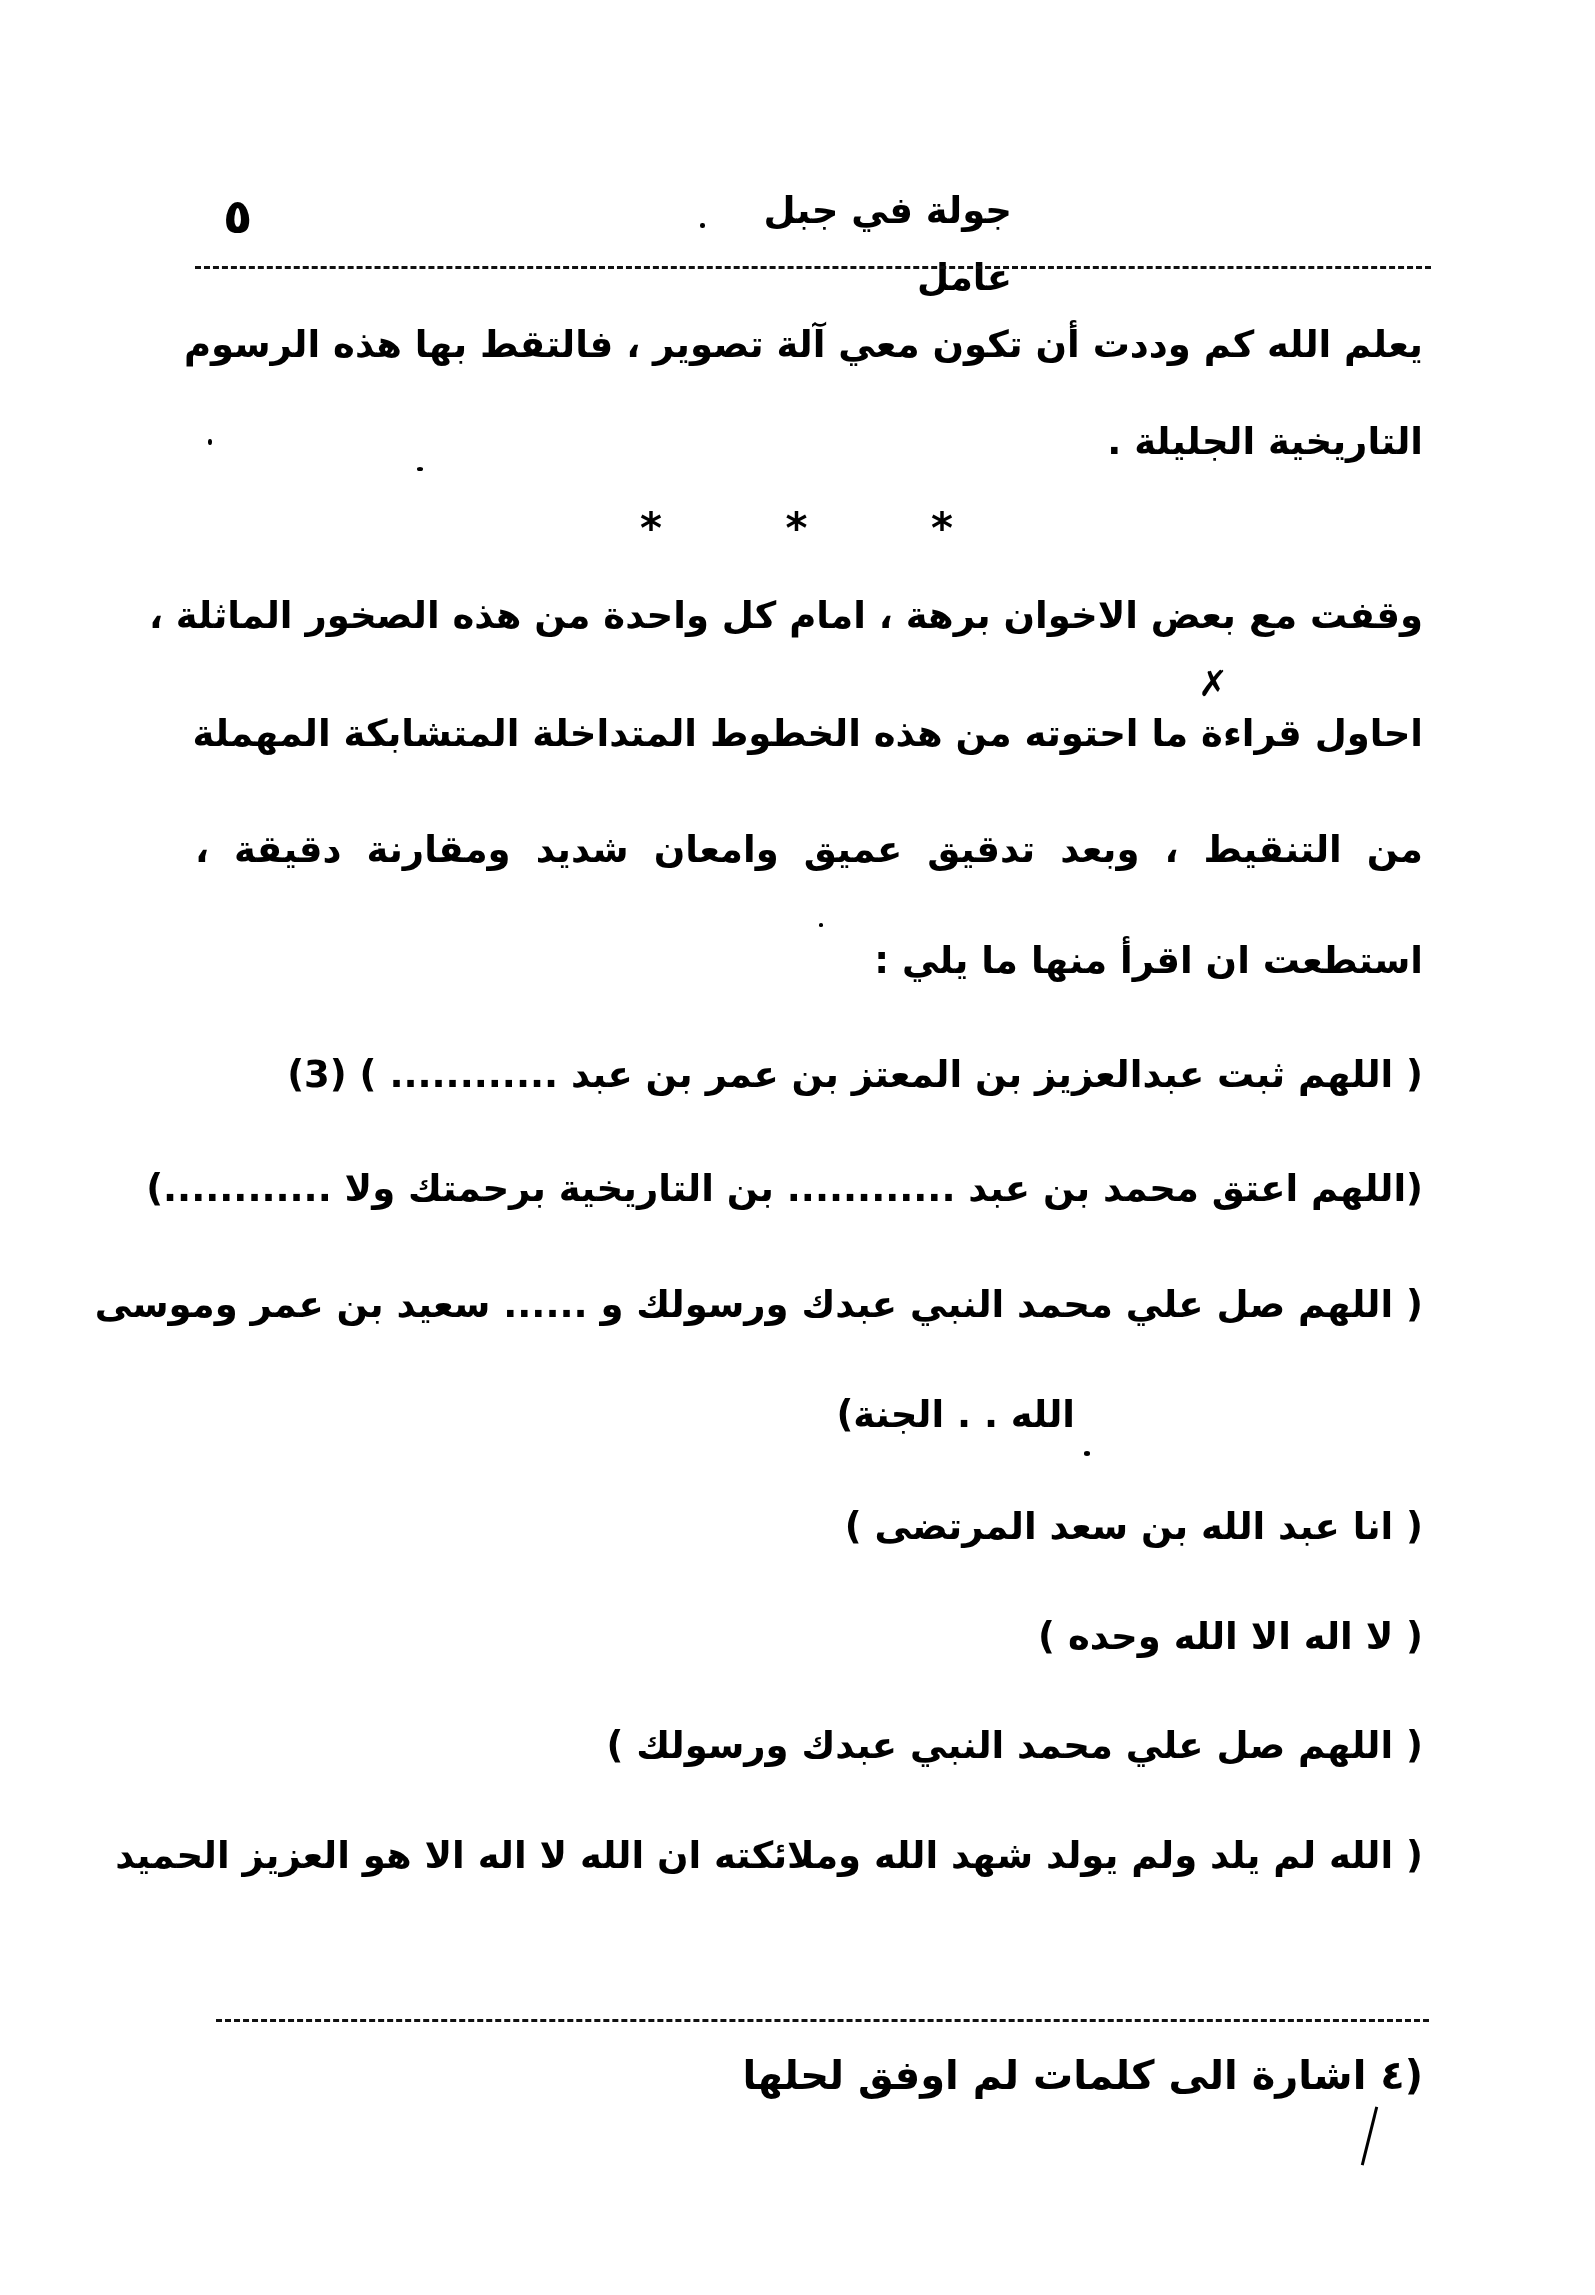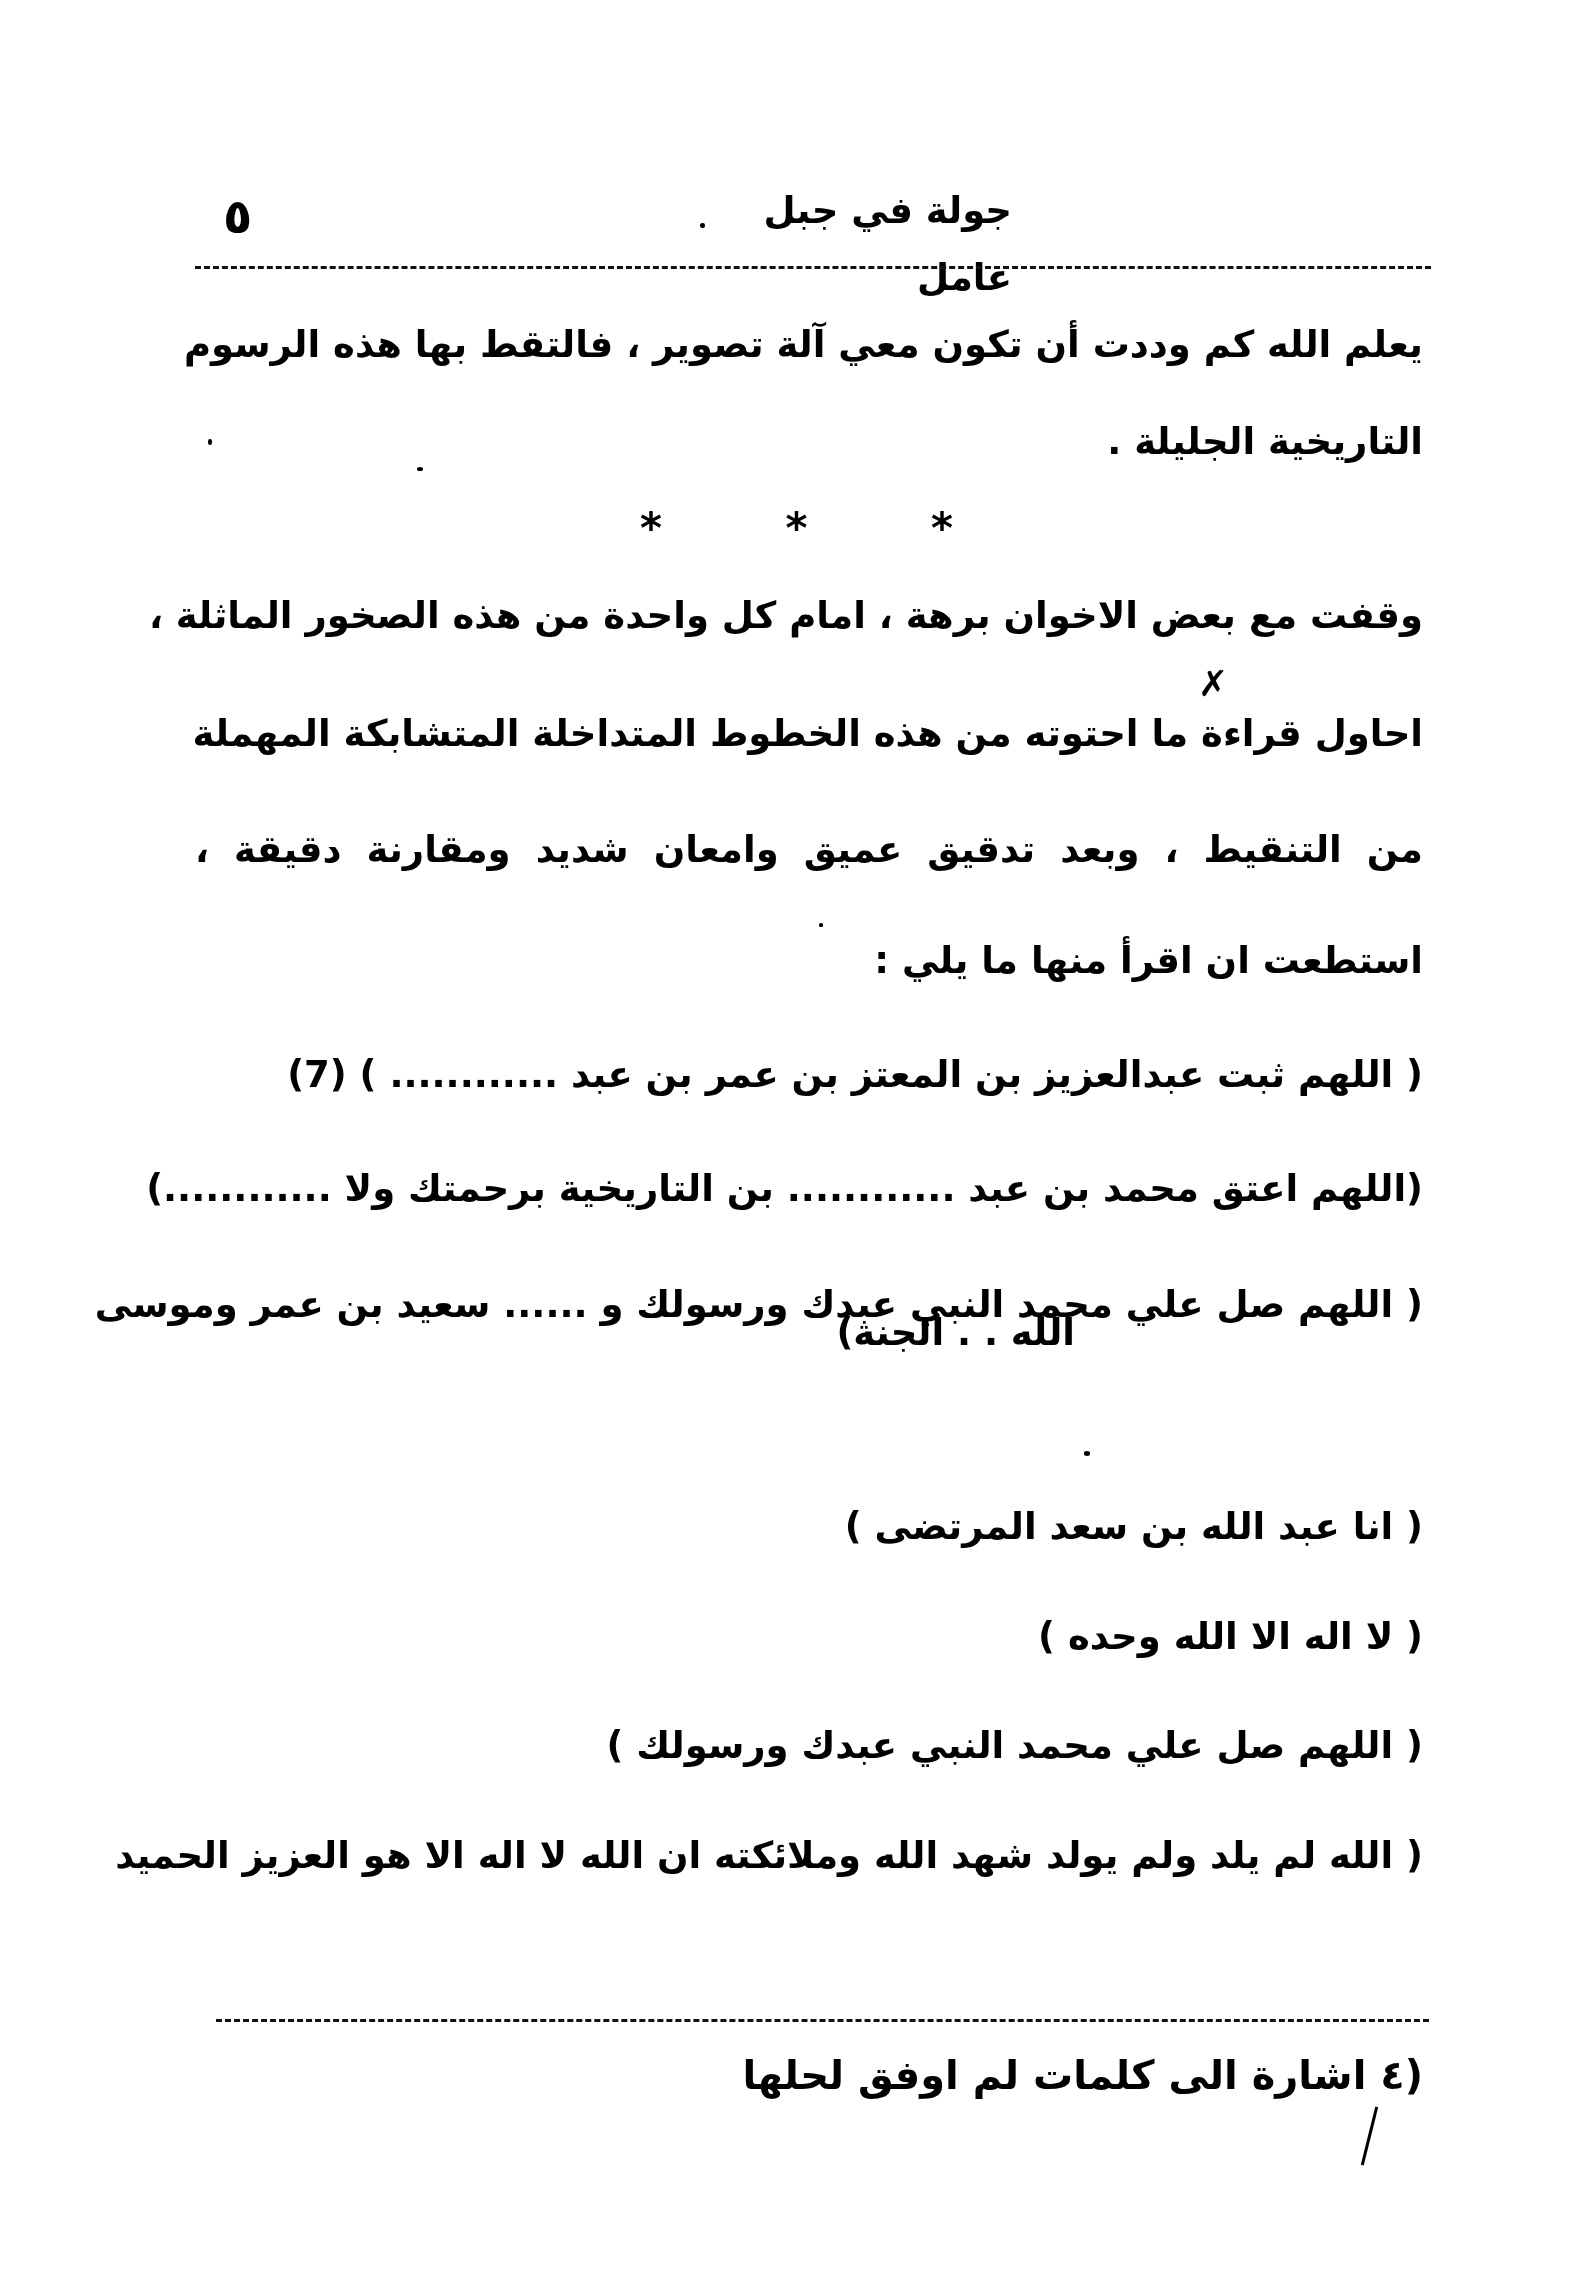--- a/index.html
+++ b/index.html
@@ -100,24 +100,24 @@
     <span>*</span>
     <span>*</span>
     <span>*</span>
   </div>
 
   <div class="abs line rtl justified" style="top:582px;">وقفت مع بعض الاخوان برهة ، امام كل واحدة من هذه الصخور الماثلة ،</div>
   <div class="abs line rtl justified" style="top:700px;">احاول قراءة ما احتوته من هذه الخطوط المتداخلة المتشابكة المهملة</div>
   <div class="abs line rtl justified" style="top:816px;">من التنقيط ، وبعد تدقيق عميق وامعان شديد ومقارنة دقيقة ،</div>
   <div class="abs line rtl" style="top:927px;">استطعت ان اقرأ منها ما يلي :</div>
 
-  <div class="abs line rtl" style="top:1041px;">( اللهم ثبت عبدالعزيز بن المعتز بن عمر بن عبد ............ ) (7)</div>
+  <div class="abs line rtl" style="top:1041px;">( اللهم ثبت عبدالعزيز بن المعتز بن عمر بن عبد ............ ) (3)</div>
   <div class="abs line rtl justified" style="top:1155px;">(اللهم اعتق محمد بن عبد ............ بن التاريخية برحمتك ولا ............)</div>
   <div class="abs line rtl justified" style="top:1271px;">( اللهم صل علي محمد النبي عبدك ورسولك و ...... سعيد بن عمر وموسى</div>
-  <div class="abs line rtl" style="top:1299px; right:521px;">الله . . الجنة)</div>
+  <div class="abs line rtl" style="top:1381px; right:521px;">الله . . الجنة)</div>
   <div class="abs line rtl" style="top:1493px;">( انا عبد الله بن سعد المرتضى )</div>
   <div class="abs line rtl" style="top:1603px;">( لا اله الا الله وحده )</div>
   <div class="abs line rtl" style="top:1712px;">( اللهم صل علي محمد النبي عبدك ورسولك )</div>
   <div class="abs line rtl justified" style="top:1822px;">( الله لم يلد ولم يولد شهد الله وملائكته ان الله لا اله الا هو العزيز الحميد</div>
 
   <div class="abs rule bottom"></div>
   <div class="abs footnote rtl">
     <span>(٤</span>
     <span> </span>
     <span>اشارة الى كلمات لم اوفق لحلها</span>

